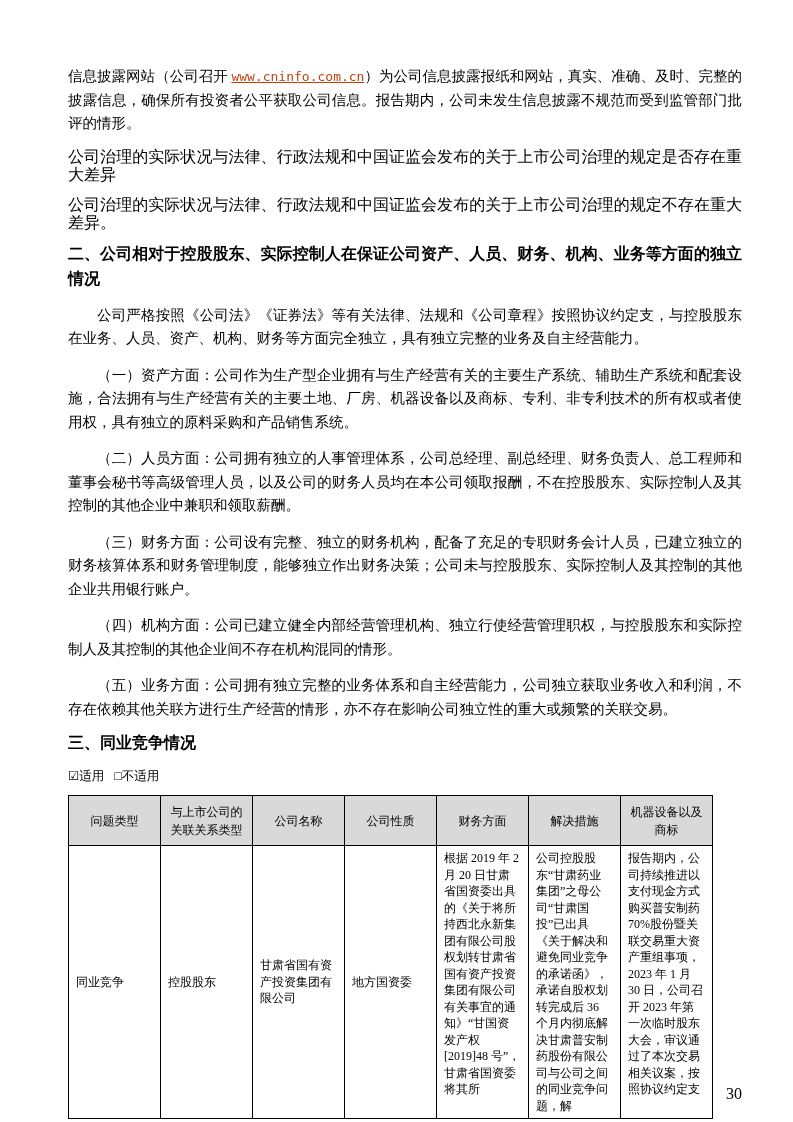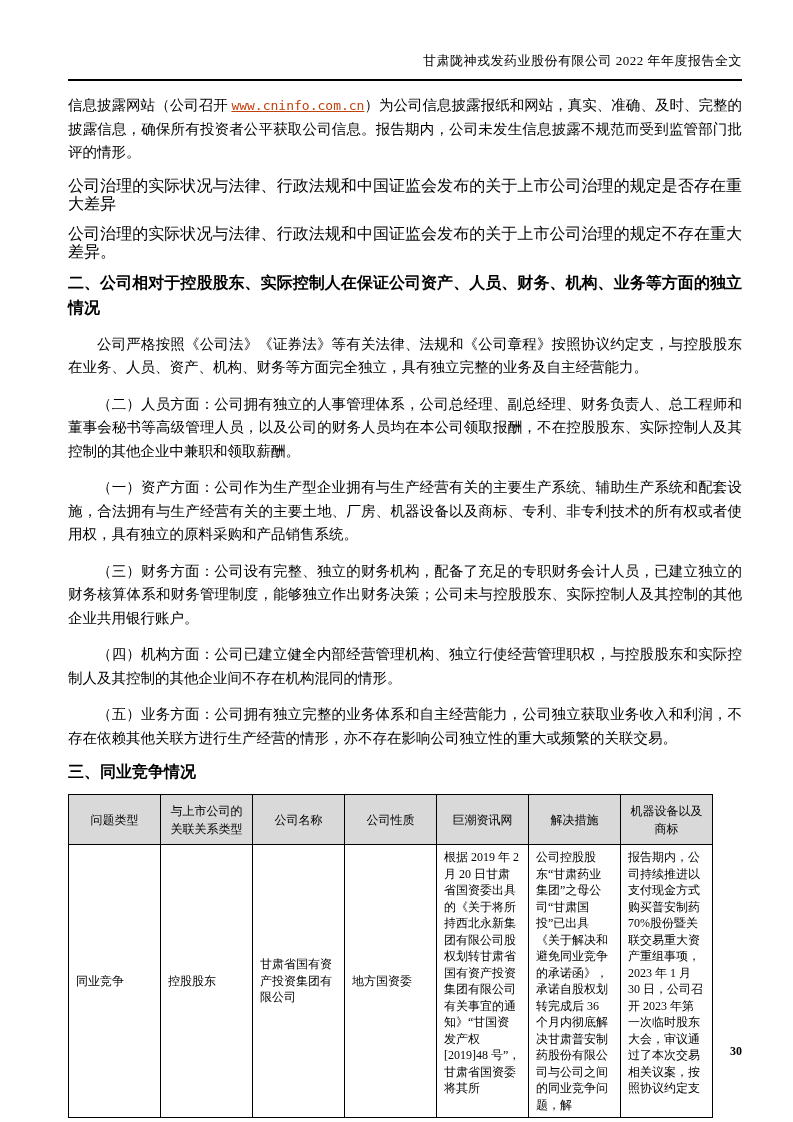--- a/index.html
+++ b/index.html
@@ -82,62 +82,63 @@
     height: 241px;
     vertical-align: middle;
     text-align: left;
     padding: 4px 7px;
     line-height: 16.5px;
   }
   table.competition td.top { vertical-align: top; }
 
   .page-number {
     position: absolute;
-    top: 1044px;
+    top: 1085px;
     right: 51px;
-    font-size: 12px;
-    font-weight: bold;
+    font-size: 16px;
   }
 </style>
 </head>
 <body>
 
 <div class="page">
 
-  <div class="doc-header">甘肃陇神戎发药业股份有限公司 2022 年年度报告全文</div>
 
   <p class="intro">
     <span>信息披露网站（公司召开 </span><a href="#" class="link">www.cninfo.com.cn</a><span>）为公司信息披露报纸和网站，真实、准确、及时、完整的披露信息，确保所有投资者公平获取公司信息。报告期内，公司未发生信息披露不规范而受到监管部门批评的情形。</span>
   </p>
 
   <div class="small-line">公司治理的实际状况与法律、行政法规和中国证监会发布的关于上市公司治理的规定是否存在重大差异</div>
 
 
   <div class="small-line">公司治理的实际状况与法律、行政法规和中国证监会发布的关于上市公司治理的规定不存在重大差异。</div>
 
   <h2 class="section-heading">二、公司相对于控股股东、实际控制人在保证公司资产、人员、财务、机构、业务等方面的独立情况</h2>
 
   <p class="body-para">公司严格按照《公司法》《证券法》等有关法律、法规和《公司章程》按照协议约定支，与控股股东在业务、人员、资产、机构、财务等方面完全独立，具有独立完整的业务及自主经营能力。</p>
+  <p class="body-para">（一）资产方面：公司作为生产型企业拥有与生产经营有关的主要生产系统、辅助生产系统和配套设施，合法拥有与生产经营有关的主要土地、厂房、机器设备以及商标、专利、非专利技术的所有权或者使用权，具有独立的原料采购和产品销售系统。</p>
   <p class="body-para">（二）人员方面：公司拥有独立的人事管理体系，公司总经理、副总经理、财务负责人、总工程师和董事会秘书等高级管理人员，以及公司的财务人员均在本公司领取报酬，不在控股股东、实际控制人及其控制的其他企业中兼职和领取薪酬。</p>
-  <p class="body-para">（一）资产方面：公司作为生产型企业拥有与生产经营有关的主要生产系统、辅助生产系统和配套设施，合法拥有与生产经营有关的主要土地、厂房、机器设备以及商标、专利、非专利技术的所有权或者使用权，具有独立的原料采购和产品销售系统。</p>
   <p class="body-para">（三）财务方面：公司设有完整、独立的财务机构，配备了充足的专职财务会计人员，已建立独立的财务核算体系和财务管理制度，能够独立作出财务决策；公司未与控股股东、实际控制人及其控制的其他企业共用银行账户。</p>
   <p class="body-para">（四）机构方面：公司已建立健全内部经营管理机构、独立行使经营管理职权，与控股股东和实际控制人及其控制的其他企业间不存在机构混同的情形。</p>
   <p class="body-para">（五）业务方面：公司拥有独立完整的业务体系和自主经营能力，公司独立获取业务收入和利润，不存在依赖其他关联方进行生产经营的情形，亦不存在影响公司独立性的重大或频繁的关联交易。</p>
 
   <h2 class="section-heading">三、同业竞争情况</h2>
 
+  <div class="checkbox-line">
+    <span class="checkbox-option">☑适用</span><span class="checkbox-option">□不适用</span>
+  </div>
 
   <table class="competition">
     <thead>
       <tr>
         <th>问题类型</th>
         <th>与上市公司的关联关系类型</th>
         <th>公司名称</th>
         <th>公司性质</th>
-        <th>巨潮资讯网</th>
+        <th>财务方面</th>
         <th>解决措施</th>
         <th>机器设备以及商标</th>
       </tr>
     </thead>
     <tbody>
       <tr>
         <td>同业竞争</td>
         <td>控股股东</td>
         <td>甘肃省国有资产投资集团有限公司</td>
         <td>地方国资委</td>

